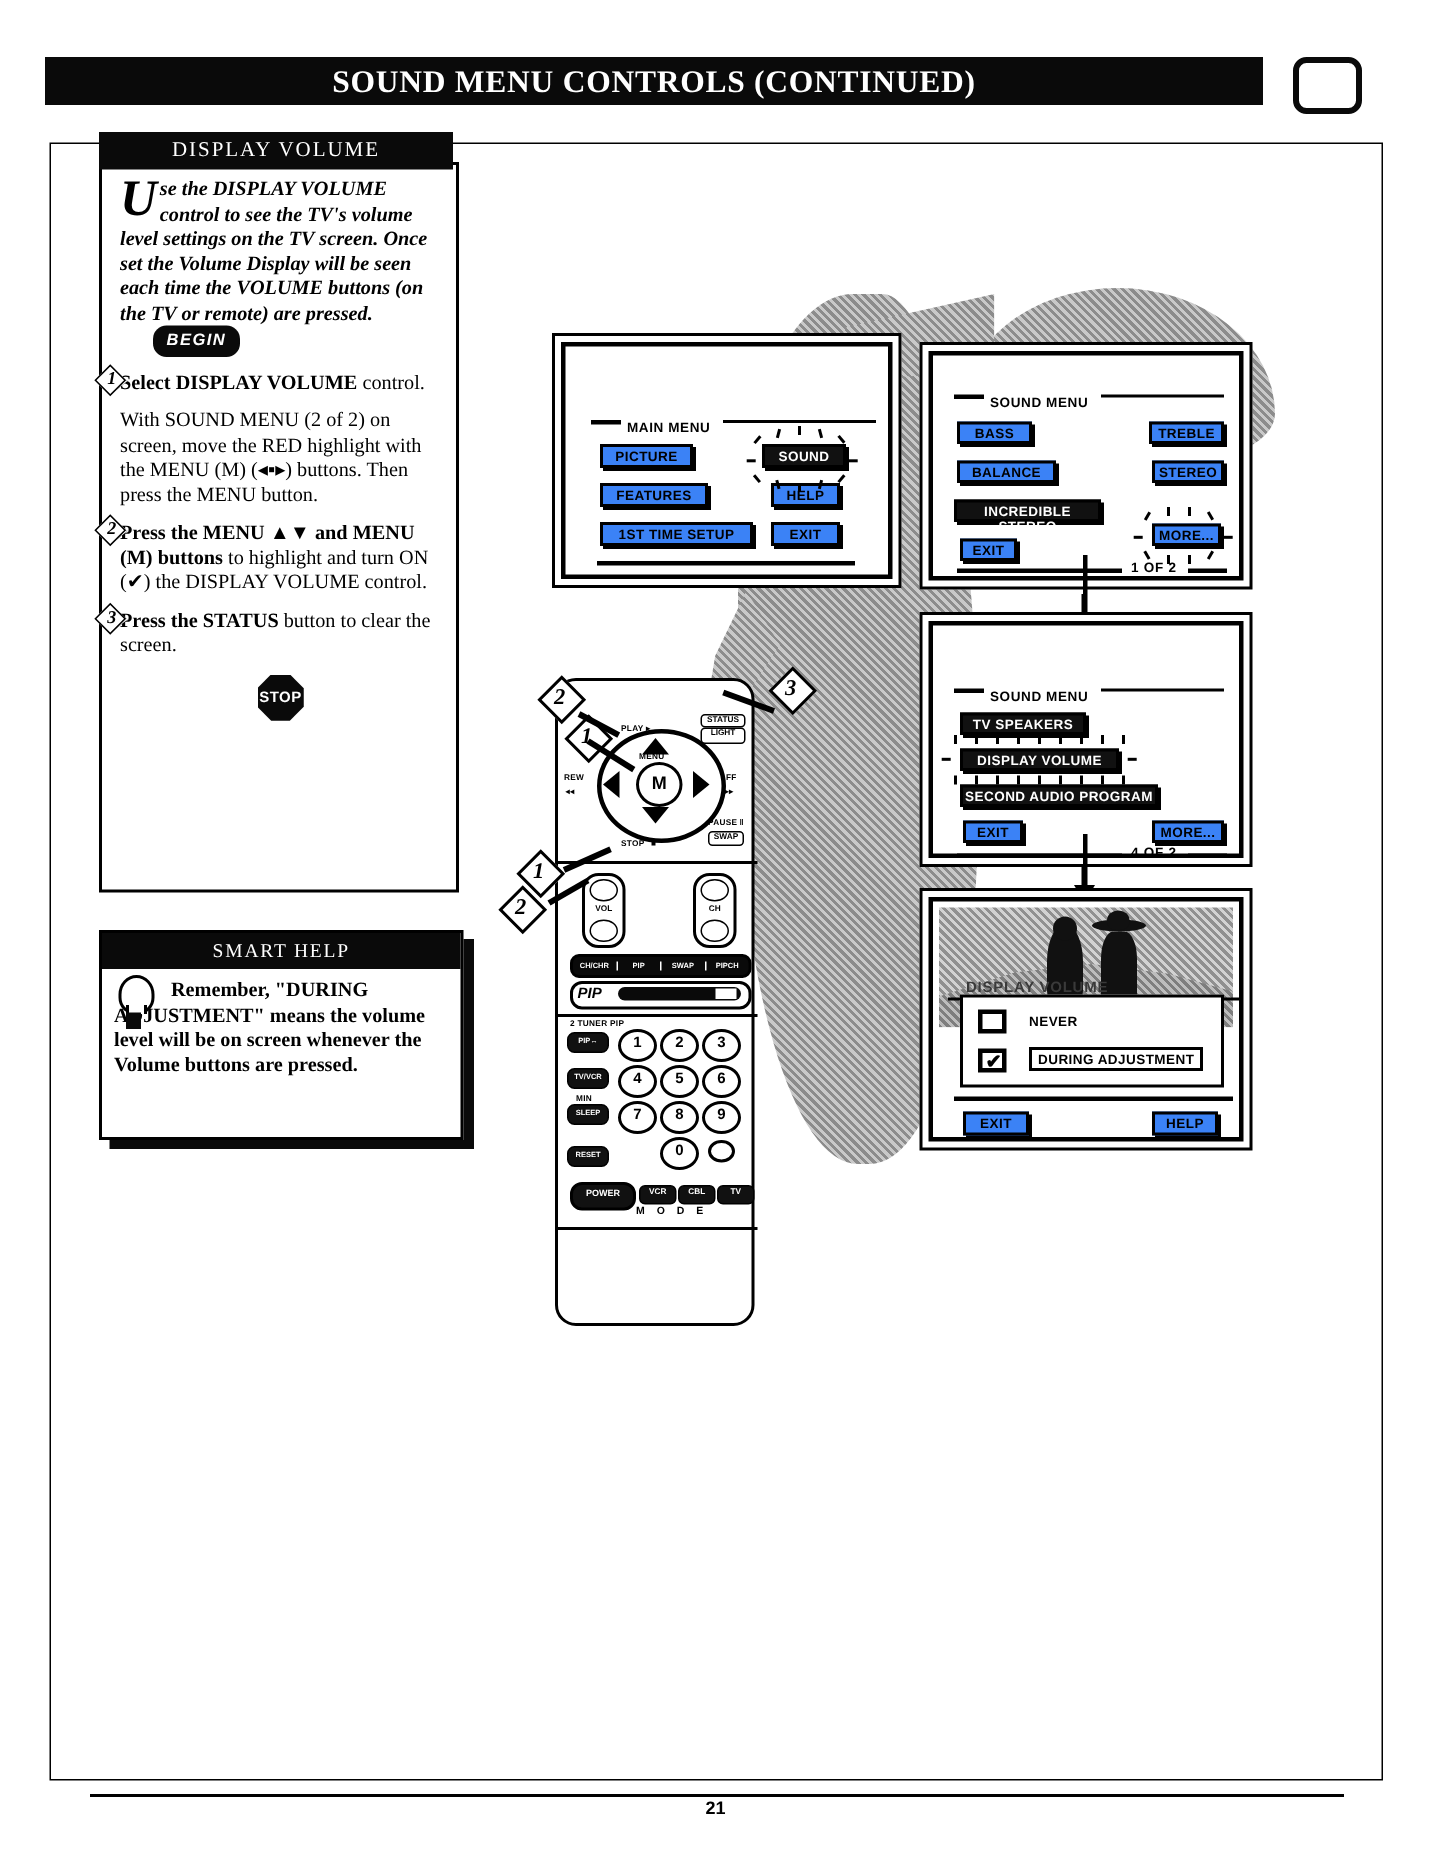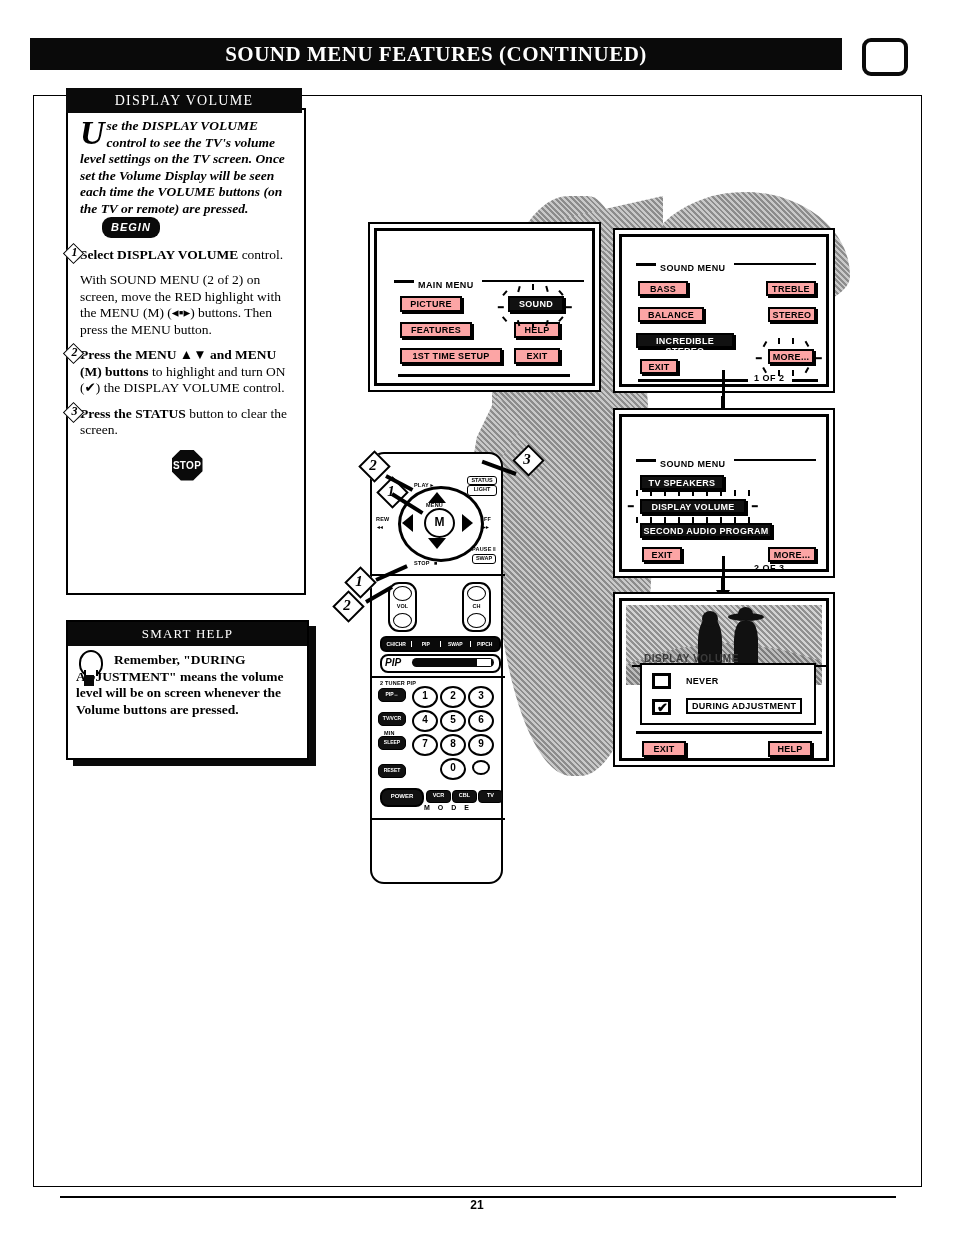--- a/index.html
+++ b/index.html
@@ -90,21 +90,21 @@
   .scr-main{left:368px;top:222px;width:233px;height:170px;}
   .scr-sound1{left:613px;top:228px;width:222px;height:165px;}
   .scr-sound2{left:613px;top:408px;width:222px;height:170px;}
   .scr-dv{left:613px;top:592px;width:222px;height:175px;}
 
   .menu-head{position:absolute;display:flex;align-items:flex-start;gap:4px;
        font-family:"Liberation Sans",sans-serif;font-size:9px;font-weight:700;letter-spacing:.4px;}
   .menu-head .dash{width:20px;height:3px;background:#000;}
   .menu-head .rule{flex:1;height:2px;background:#000;margin-left:4px;}
 
-  .osd-btn{position:absolute;border:2px solid #000;background:#fca5a5;
+  .osd-btn{position:absolute;border:2px solid #000;background:#3b82f6;
        font-family:"Liberation Sans",sans-serif;font-size:9px;font-weight:700;
        text-align:center;box-sizing:border-box;letter-spacing:.3px;
        box-shadow:2px 2px 0 #000;padding-top:1px;}
   .osd-btn.dark{background:#111;color:#fff;border-color:#000;}
 
   .spark{position:absolute;pointer-events:none;}
   .spark i{position:absolute;background:#000;width:1.6px;height:6px;display:block;}
 
   .botline{position:absolute;height:3px;background:#000;}
   .pagelbl{position:absolute;font-family:"Liberation Sans",sans-serif;font-size:9px;
@@ -198,21 +198,21 @@
   .footer-rule{position:absolute;left:60px;top:1196px;width:836px;height:2px;background:#000;}
   .pageno{position:absolute;left:0;top:1198px;width:954px;text-align:center;
        font-family:"Liberation Sans",sans-serif;font-size:12px;font-weight:700;}
 </style>
 </head>
 <body>
 
 <div class="page">
 
   <div class="hdr-bar">
-    <div class="hdr-title">SOUND MENU FEATURES (CONTINUED)</div>
+    <div class="hdr-title">SOUND MENU CONTROLS (CONTINUED)</div>
   </div>
   <div class="tv-icon"></div>
 
   <div class="content-frame"></div>
 
   <div class="instr-box">
     <div class="instr-inner">
       <p class="lead">
         <span class="dropcap">U</span><span>se the DISPLAY VOLUME control to see the TV's volume level settings on the TV screen. Once set  the Volume Display will be seen each time the VOLUME buttons (on the TV or remote) are pressed.</span>
         <span class="badge-begin">BEGIN</span>
@@ -380,21 +380,21 @@
         <i style="left:48px;top:28px;"></i>
           <i style="left:62px;top:28px;"></i>
           <i style="left:76px;top:28px;"></i>
         <i style="left:90px;top:28px;"></i>
           <i style="left:104px;top:28px;"></i>
           <i style="left:118px;top:28px;"></i>
       </div>
       <div class="osd-btn" style="left:20px;top:130px;width:40px;height:15px;">EXIT</div>
       <div class="osd-btn" style="left:146px;top:130px;width:48px;height:15px;">MORE...</div>
       <div class="botline" style="left:16px;top:152px;width:110px;"></div>
-      <div class="pagelbl" style="left:132px;top:146px;">2 OF 3</div>
+      <div class="pagelbl" style="left:132px;top:146px;">4 OF 2</div>
       <div class="botline" style="left:170px;top:152px;width:26px;"></div>
     </div>
   </div>
 
   <div class="vline" style="left:722px;top:556px;height:22px;"></div>
   <div class="arrow-dn" style="left:716px;top:578px;height:26px;">
     <span class="shaft" style="height:14px;"></span>
       <span class="head" style="top:12px;"></span>
   </div>
 

